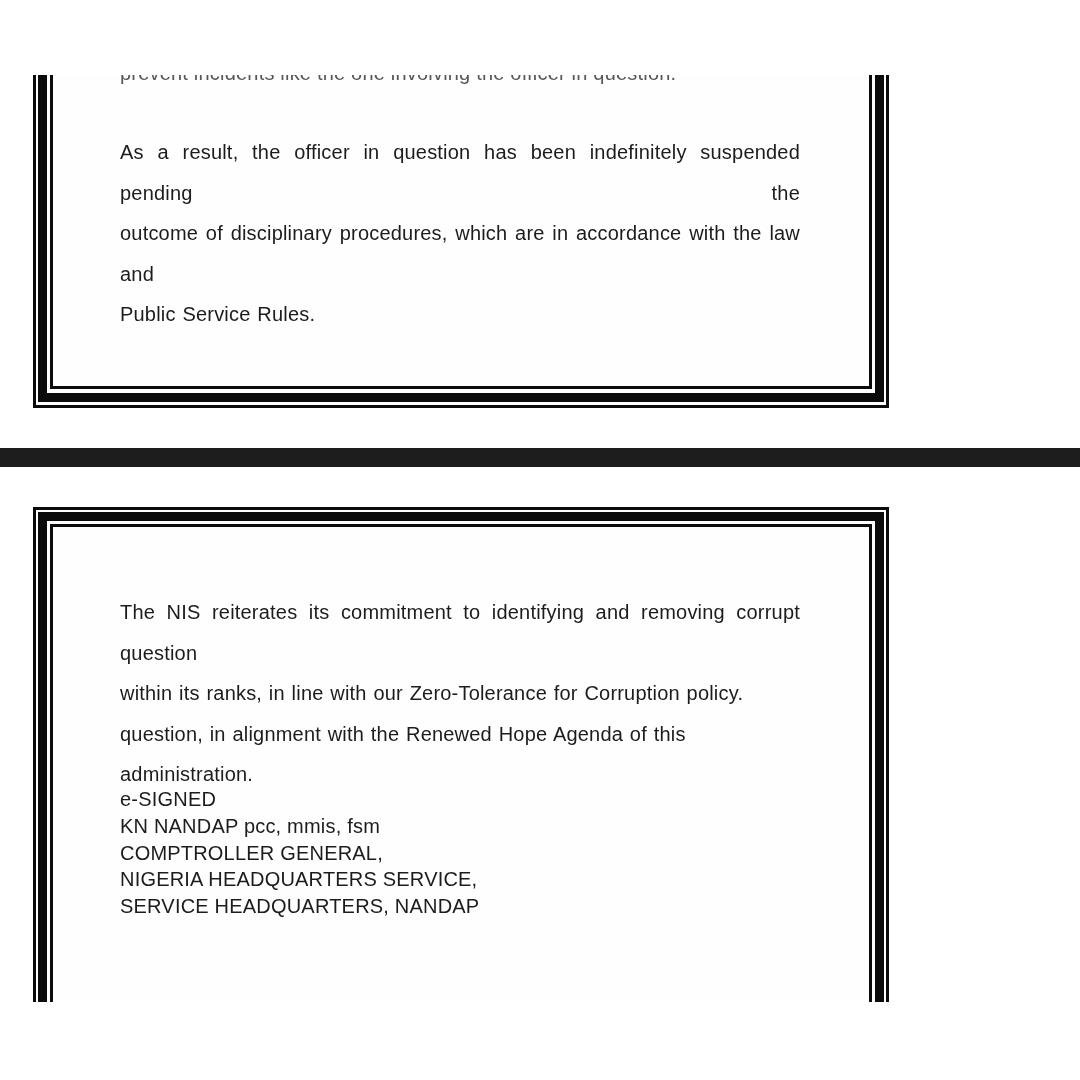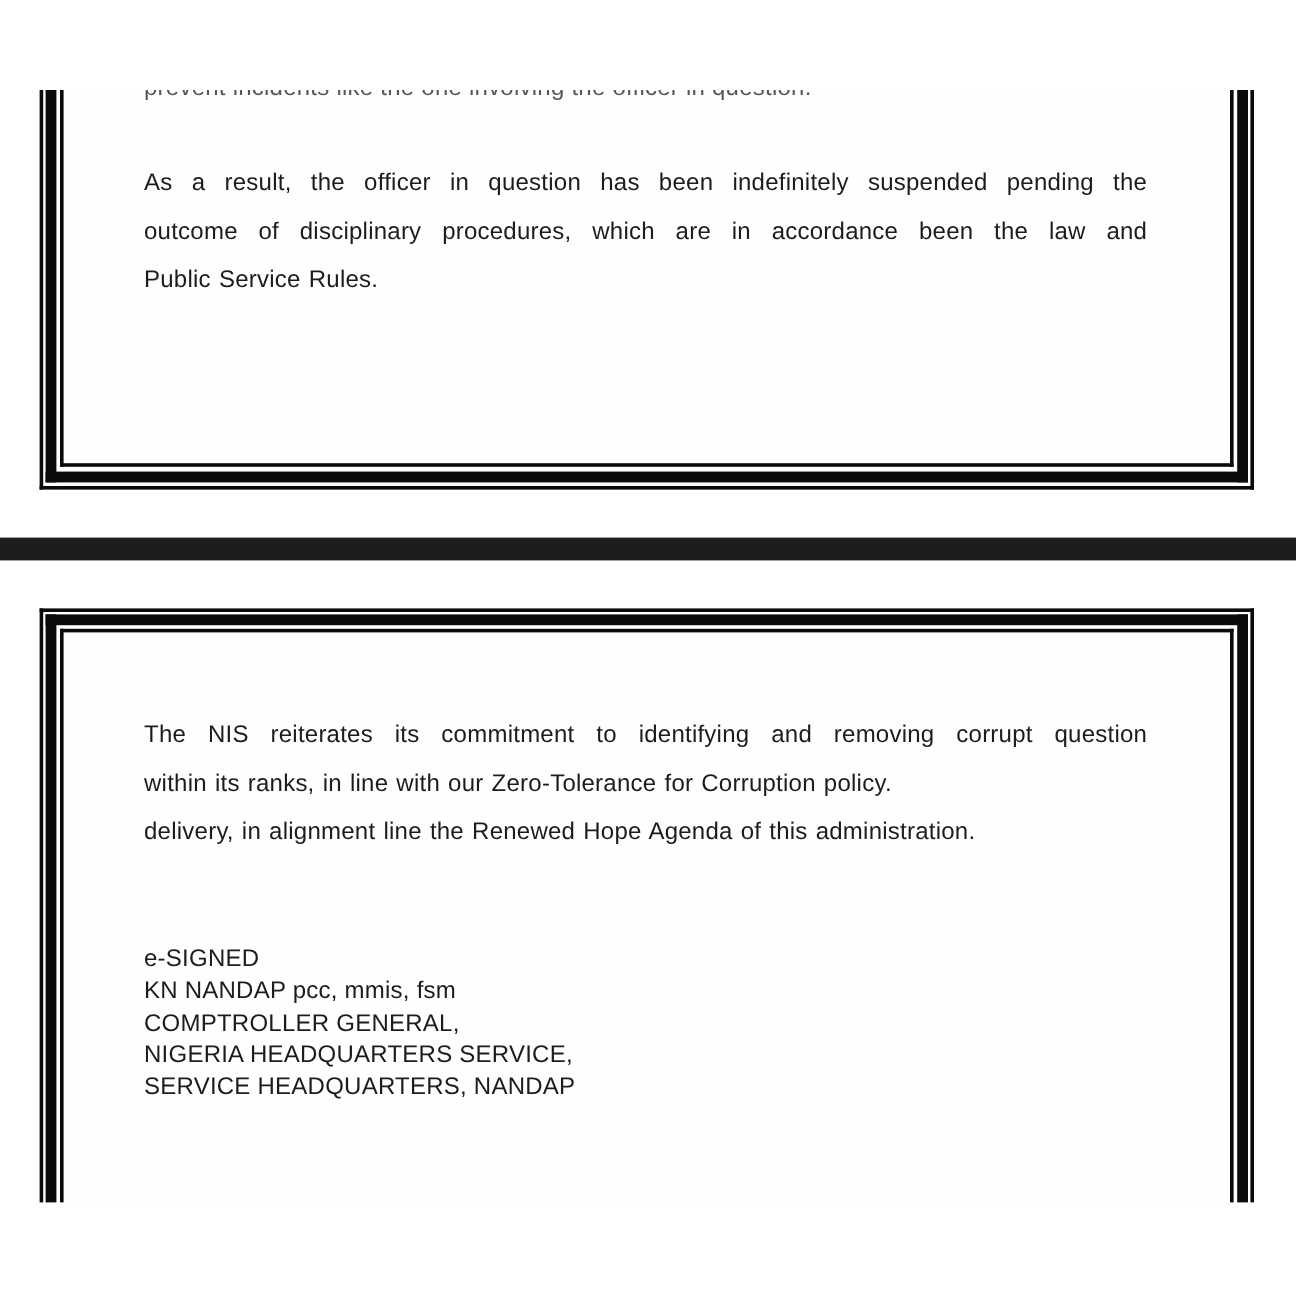--- a/index.html
+++ b/index.html
@@ -4,21 +4,21 @@
 <style>
   html, body { margin: 0; padding: 0; }
   body {
     width: 1080px; height: 1080px;
     background: #ffffff;
     font-family: "Liberation Sans", sans-serif;
     color: #1c1c1c;
     position: relative;
     overflow: hidden;
   }
-  .photo { position: absolute; left: 33px; width: 1012px; background: #fefefe; }
+  .photo { position: absolute; left: 33px; width: 856px; background: #fefefe; }
   #page1 { top: 75px;  height: 333px; }
   #page2 { top: 507px; height: 495px; }
 
   
   .bframe { position: absolute; box-sizing: border-box; border-color: #0b0b0b; border-style: solid; pointer-events: none; }
   .p1 .f1 { top:0; left:0; right:0; bottom:0;      border-width: 0 3px 3px 3px; }
   .p1 .f2 { top:0; left:5px; right:5px; bottom:6px; border-width: 0 9px 9px 9px; }
   .p1 .f3 { top:0; left:17px; right:17px; bottom:19px; border-width: 0 3px 3px 3px; }
   .p2 .f1 { top:0; left:0; right:0; bottom:0;      border-width: 3px 3px 0 3px; }
   .p2 .f2 { top:5px; left:5px; right:5px; bottom:0; border-width: 9px 9px 0 9px; }
@@ -54,39 +54,39 @@
   <div class="bframe f1"></div>
   <div class="bframe f2"></div>
   <div class="bframe f3"></div>
 
   <div class="content" id="p1-sliver">
     <span class="t">prevent incidents like the one involving the officer in question.</span>
   </div>
 
   <div class="content para" id="p1-para">
     <div class="line j">As a result, the officer in question has been indefinitely suspended pending the</div>
-    <div class="line j">outcome of disciplinary procedures, which are in accordance been the law and</div>
+    <div class="line j">outcome of disciplinary procedures, which are in accordance with the law and</div>
     <div class="line">Public Service Rules.</div>
   </div>
 </div>
 
 <div id="separator-bar"></div>
 
 <div class="photo p2" id="page2">
   <div class="bframe f1"></div>
   <div class="bframe f2"></div>
   <div class="bframe f3"></div>
 
   <div class="content para" id="p2-text">
     <div>
       <div class="line j">The NIS reiterates its commitment to identifying and removing corrupt question</div>
       <div class="line">within its ranks, in line with our Zero-Tolerance for Corruption policy.</div>
     </div>
     <div>
-      <div class="line">delivery, in alignment line the Renewed Hope Agenda of this administration.</div>
+      <div class="line">question, in alignment with the Renewed Hope Agenda of this administration.</div>
     </div>
   </div>
 
   <div class="content" id="sig">
     <div>e-SIGNED</div>
     <div>KN NANDAP pcc, mmis, fsm</div>
     <div>COMPTROLLER GENERAL,</div>
     <div>NIGERIA HEADQUARTERS SERVICE,</div>
     <div>SERVICE HEADQUARTERS, NANDAP</div>
   </div>

